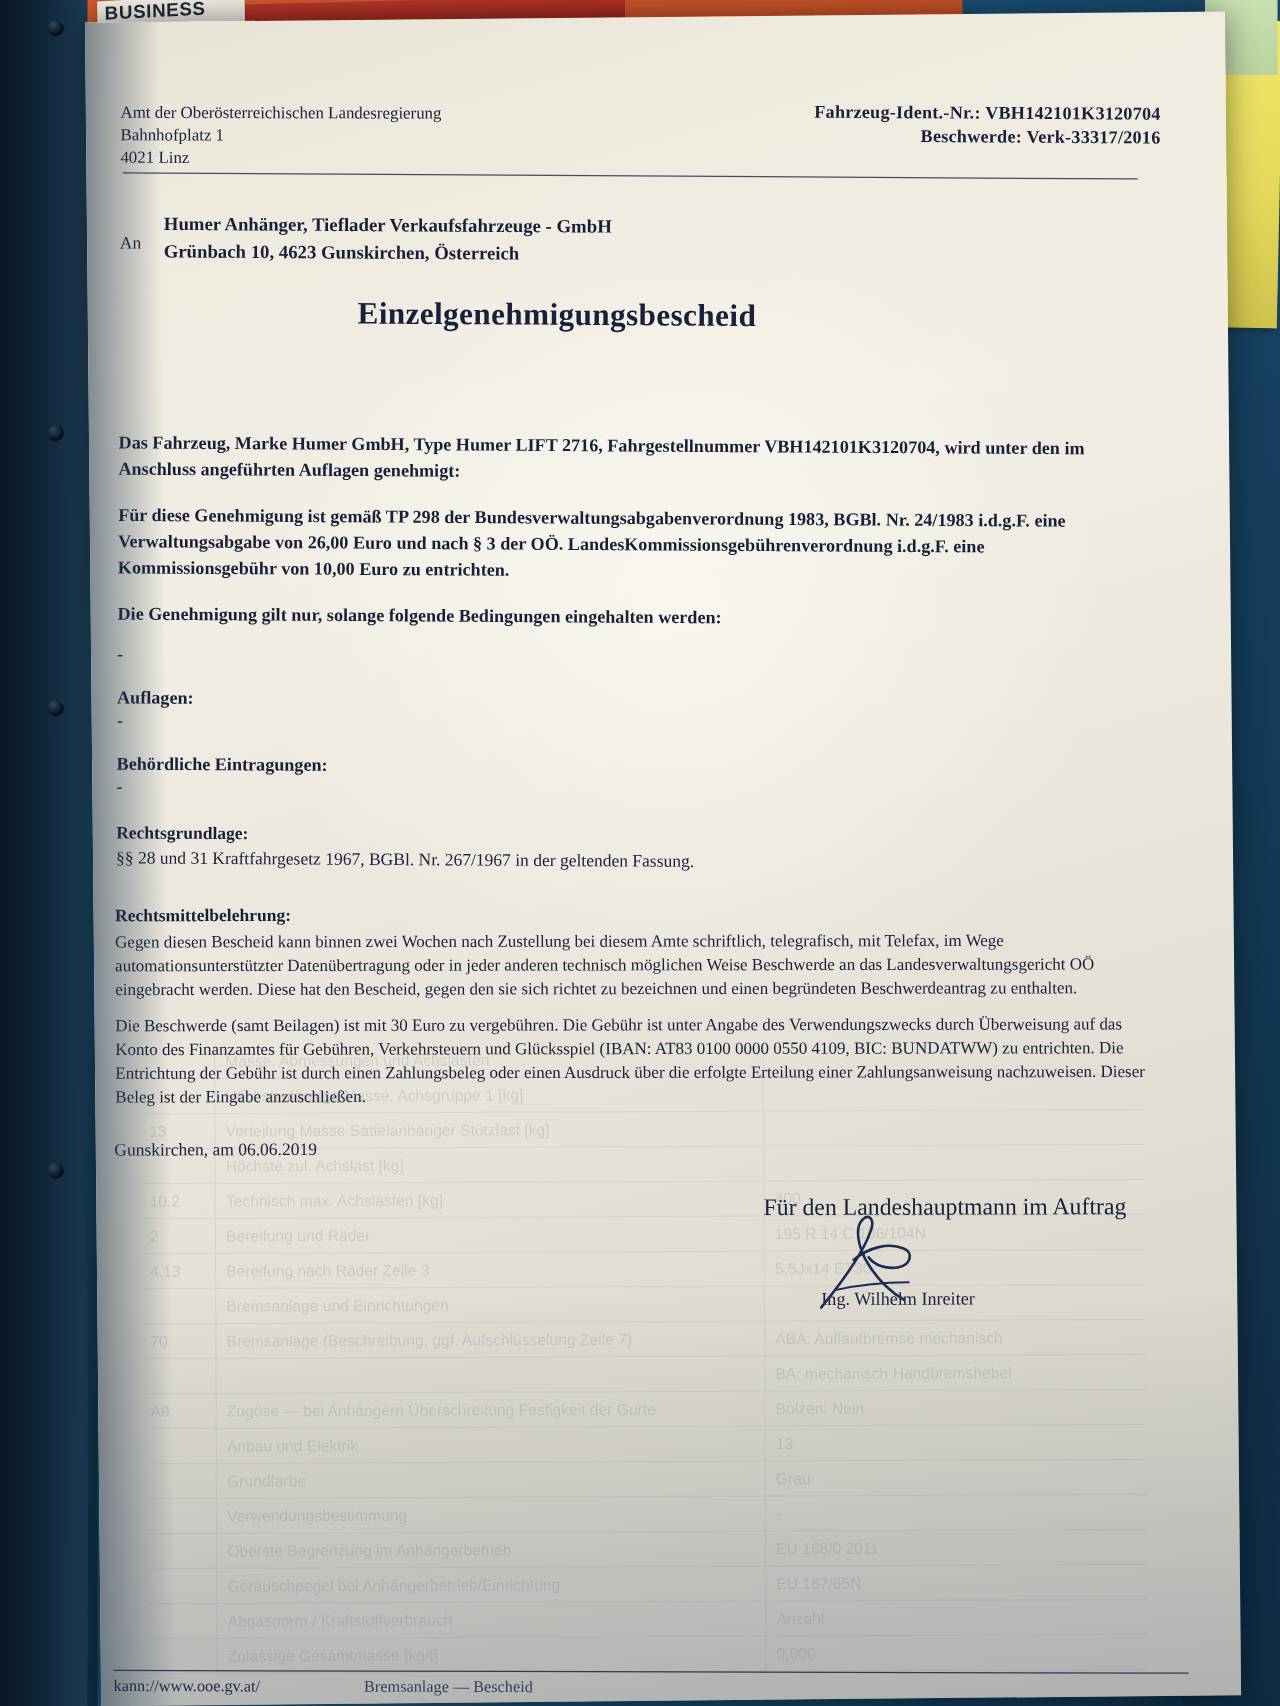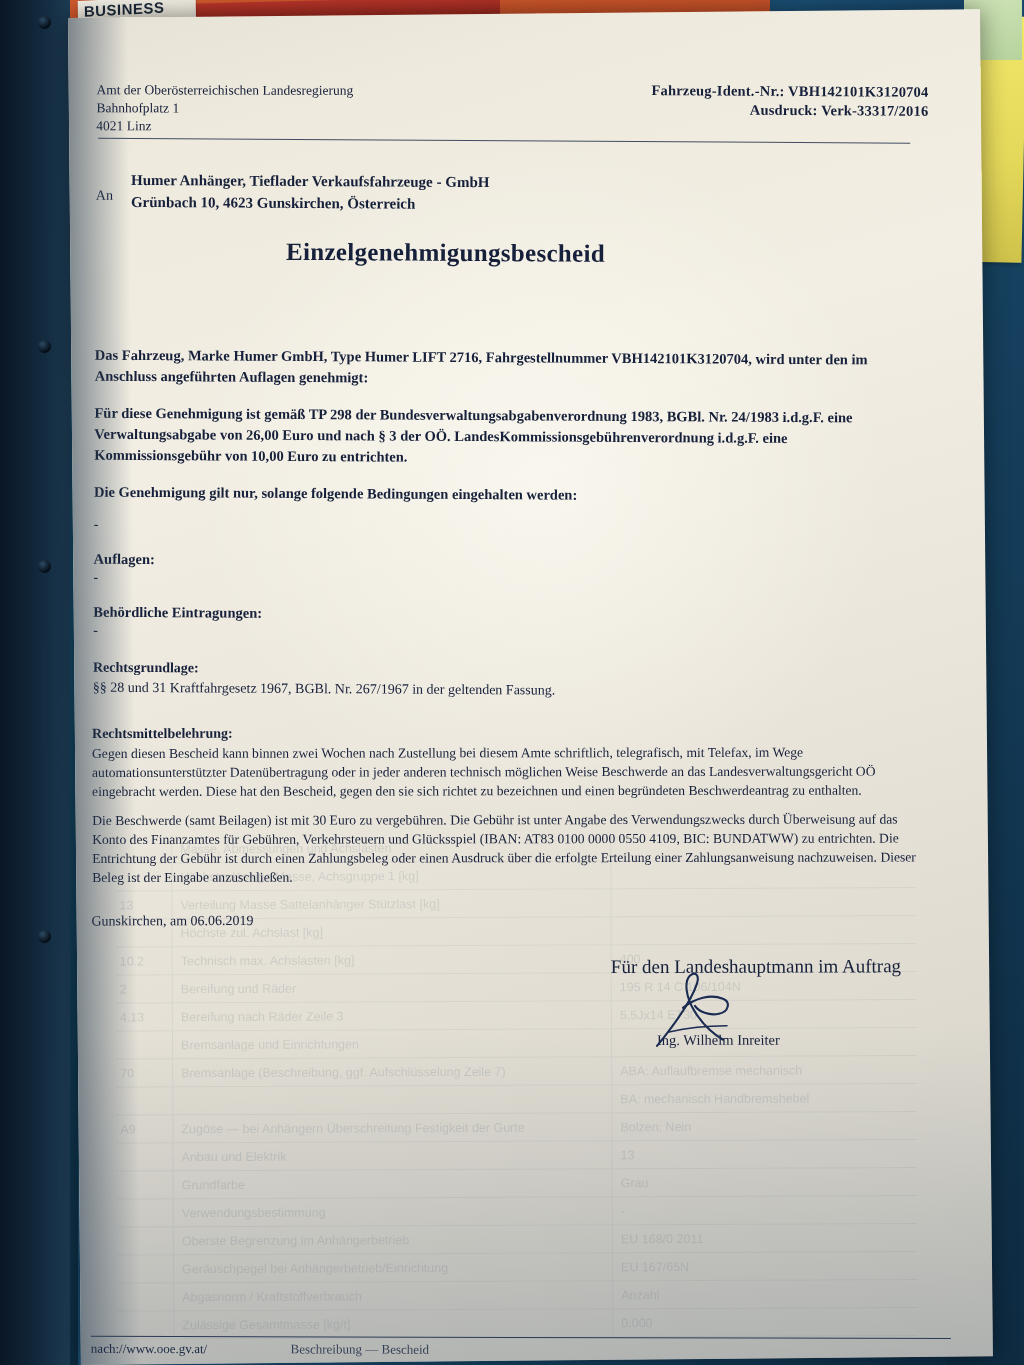--- a/index.html
+++ b/index.html
@@ -408,21 +408,21 @@
     </div>
 
     <div class="content">
 
       <div class="hdr-right">
         <div>
           <span>Fahrzeug-Ident.-Nr.:</span>
           <span>VBH142101K3120704</span>
         </div>
         <div>
-          <span>Ausdruck:</span>
+          <span>Beschwerde:</span>
           <span>Verk-33317/2016</span>
         </div>
       </div>
 
       <div class="sender">
         <div class="l1">Amt der Oberösterreichischen Landesregierung</div>
         <div>Bahnhofplatz 1</div>
         <div>4021 Linz</div>
       </div>
       <div class="rule"></div>
@@ -470,18 +470,18 @@
         </svg>
         <div class="sign-name">Ing. Wilhelm Inreiter</div>
       </div>
 
     </div>
 
     <div class="page-shade-left"></div>
     <div class="page-shade-bottom"></div>
 
     <div class="footer">
-      <span>nach://www.ooe.gv.at/</span>
-      <span class="f2">Beschreibung — Bescheid</span>
+      <span>kann://www.ooe.gv.at/</span>
+      <span class="f2">Bremsanlage — Bescheid</span>
     </div>
   </div>
 
 </div>
 
 </body></html>

